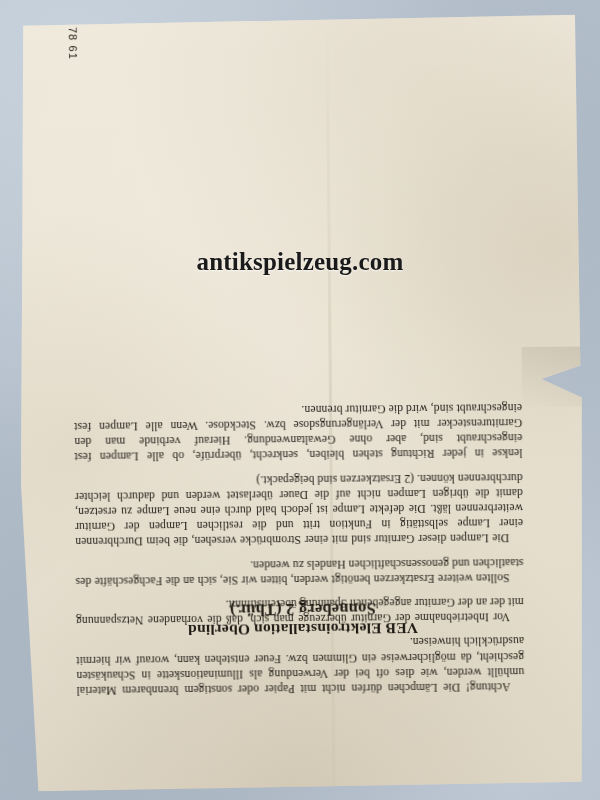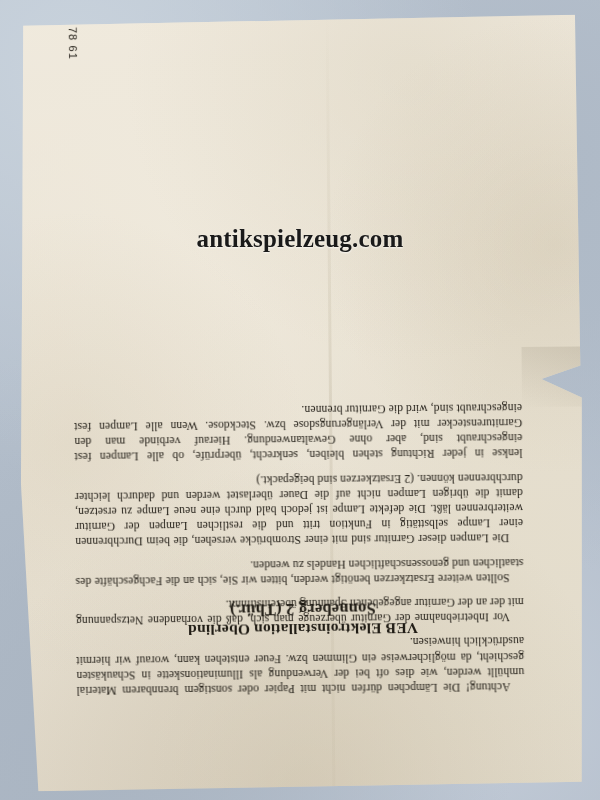--- a/index.html
+++ b/index.html
@@ -137,21 +137,21 @@
     transform: rotate(-90deg);
     transform-origin: 100% 100%;
     white-space: nowrap;
   }
 
   
   #watermark {
     position: absolute;
     left: 0;
     right: 0;
-    top: 225px;
+    top: 248px;
     text-align: center;
     font-family: "Liberation Serif", serif;
     font-weight: bold;
     font-size: 25px;
     color: #1a1a1a;
     letter-spacing: 0.2px;
     text-shadow: 0 1px 2px rgba(255,255,255,0.75);
     pointer-events: none;
   }
 </style>

